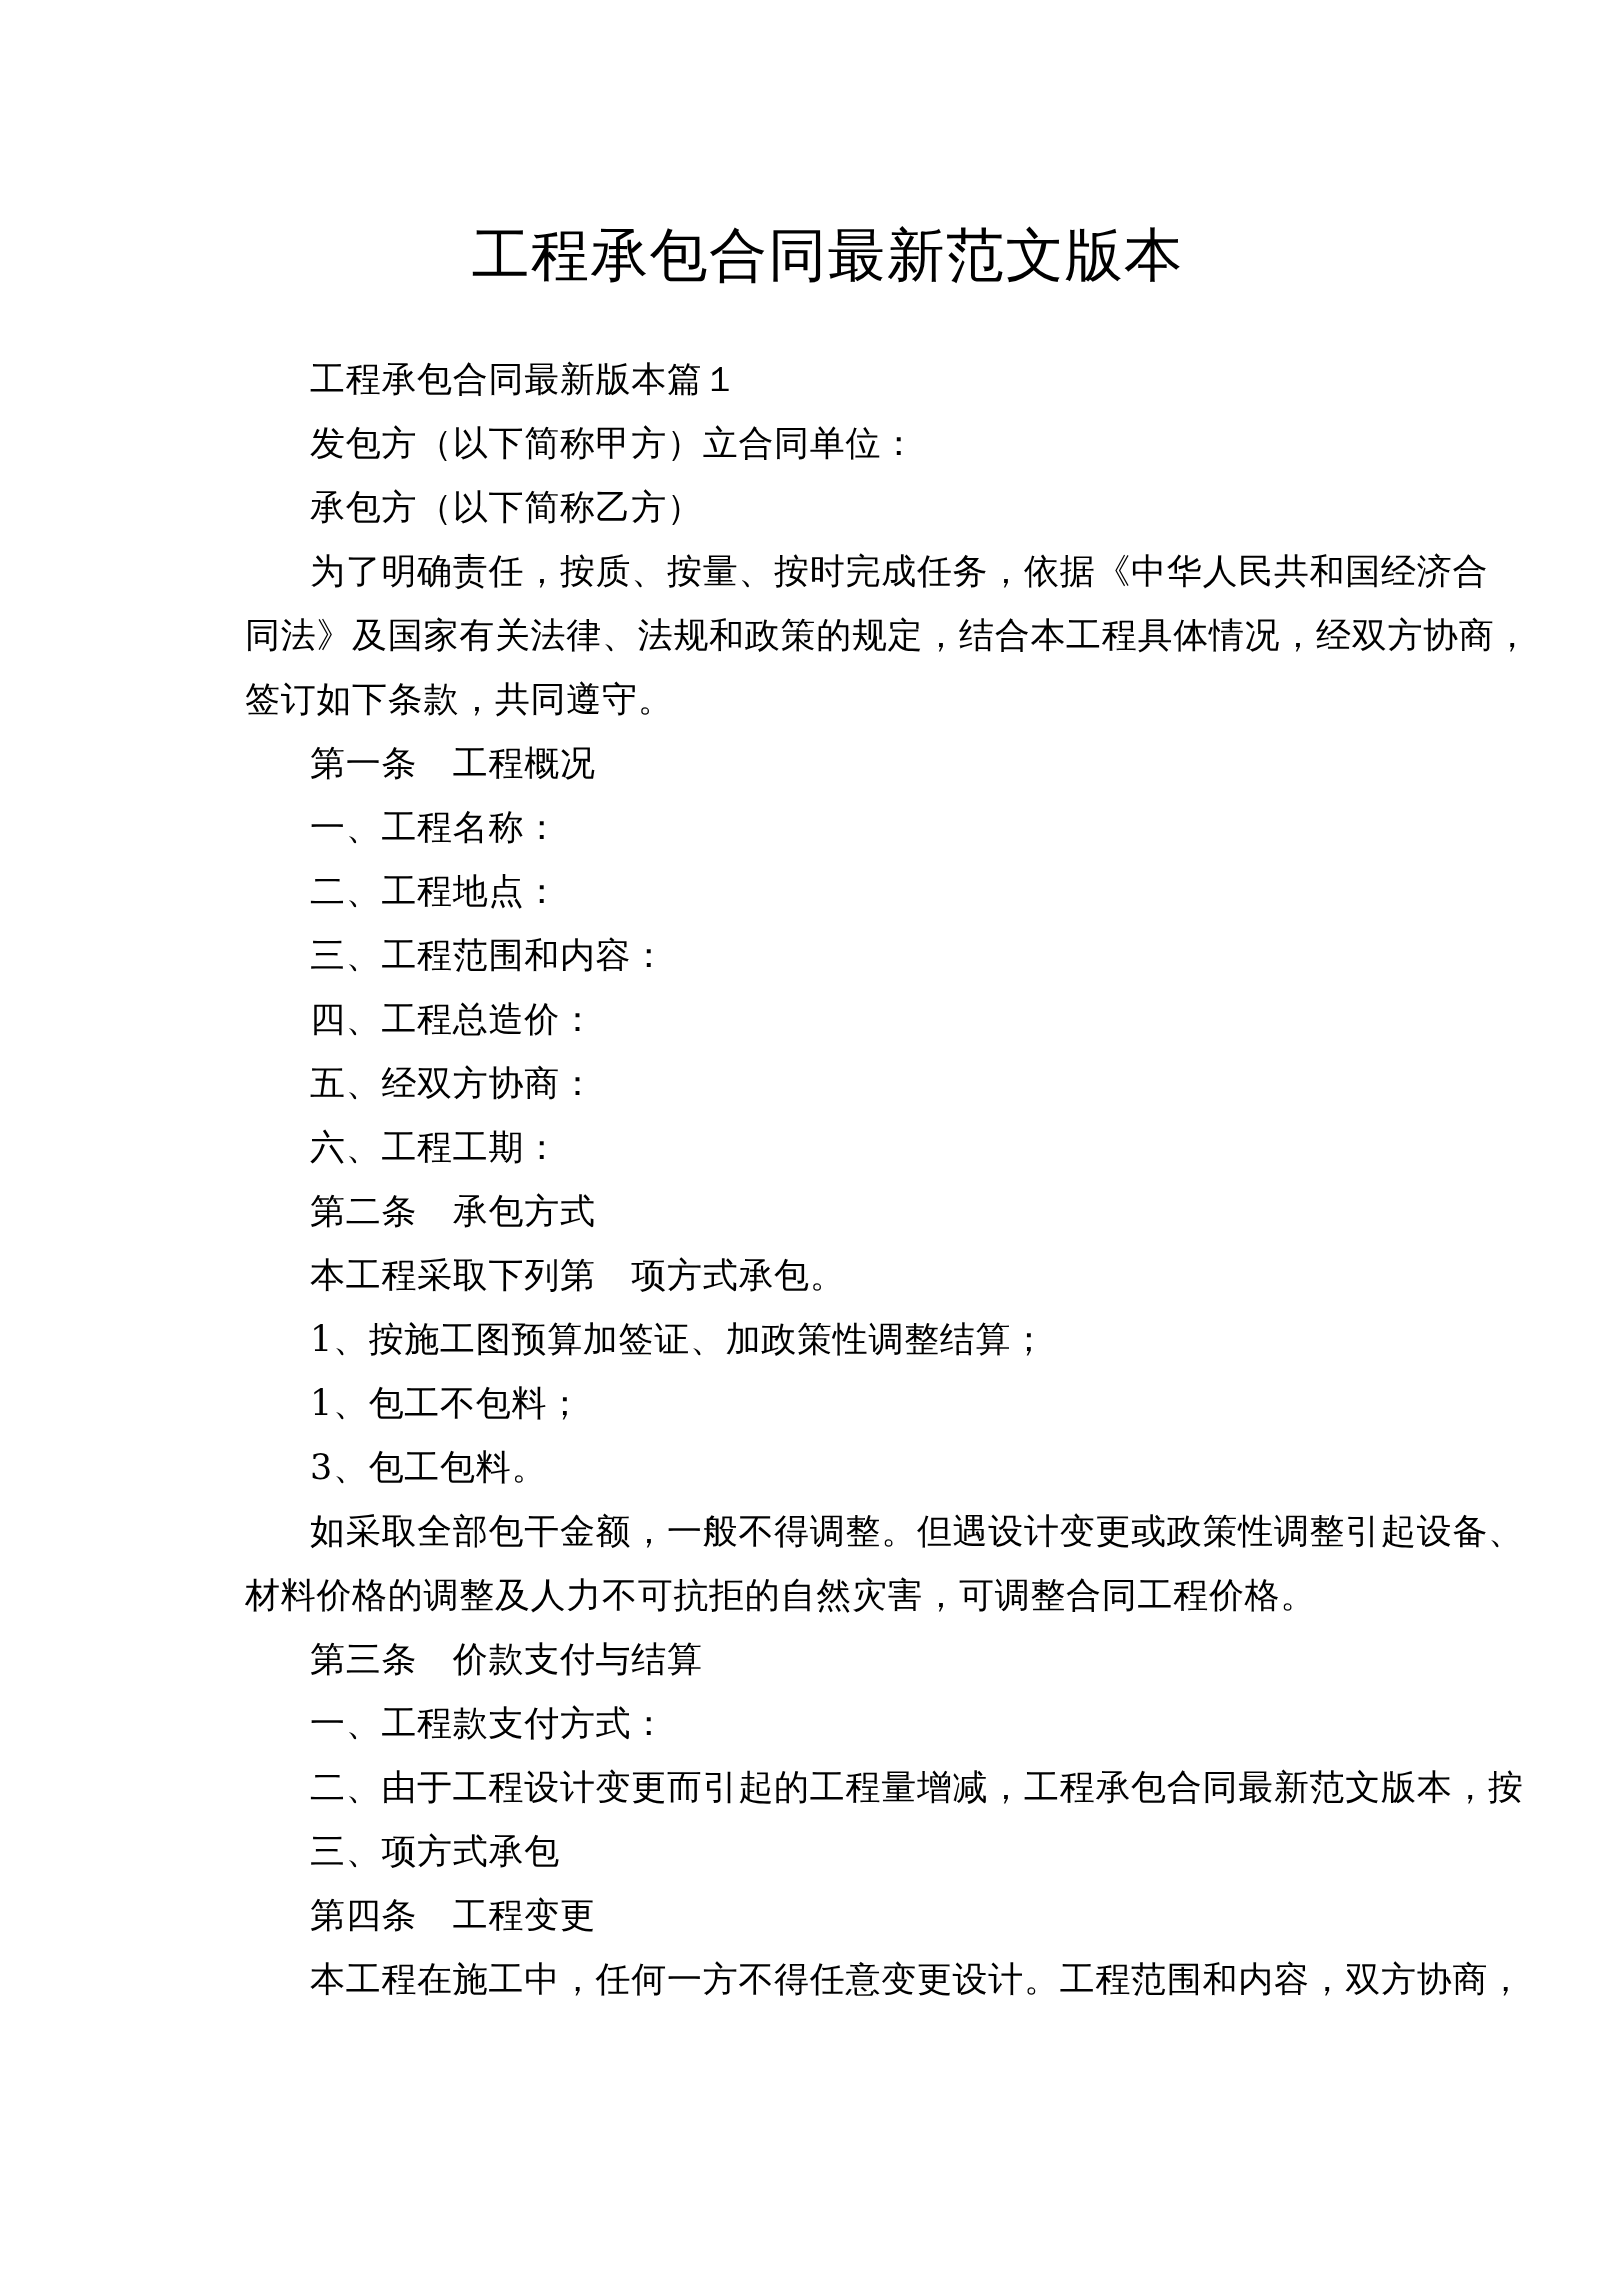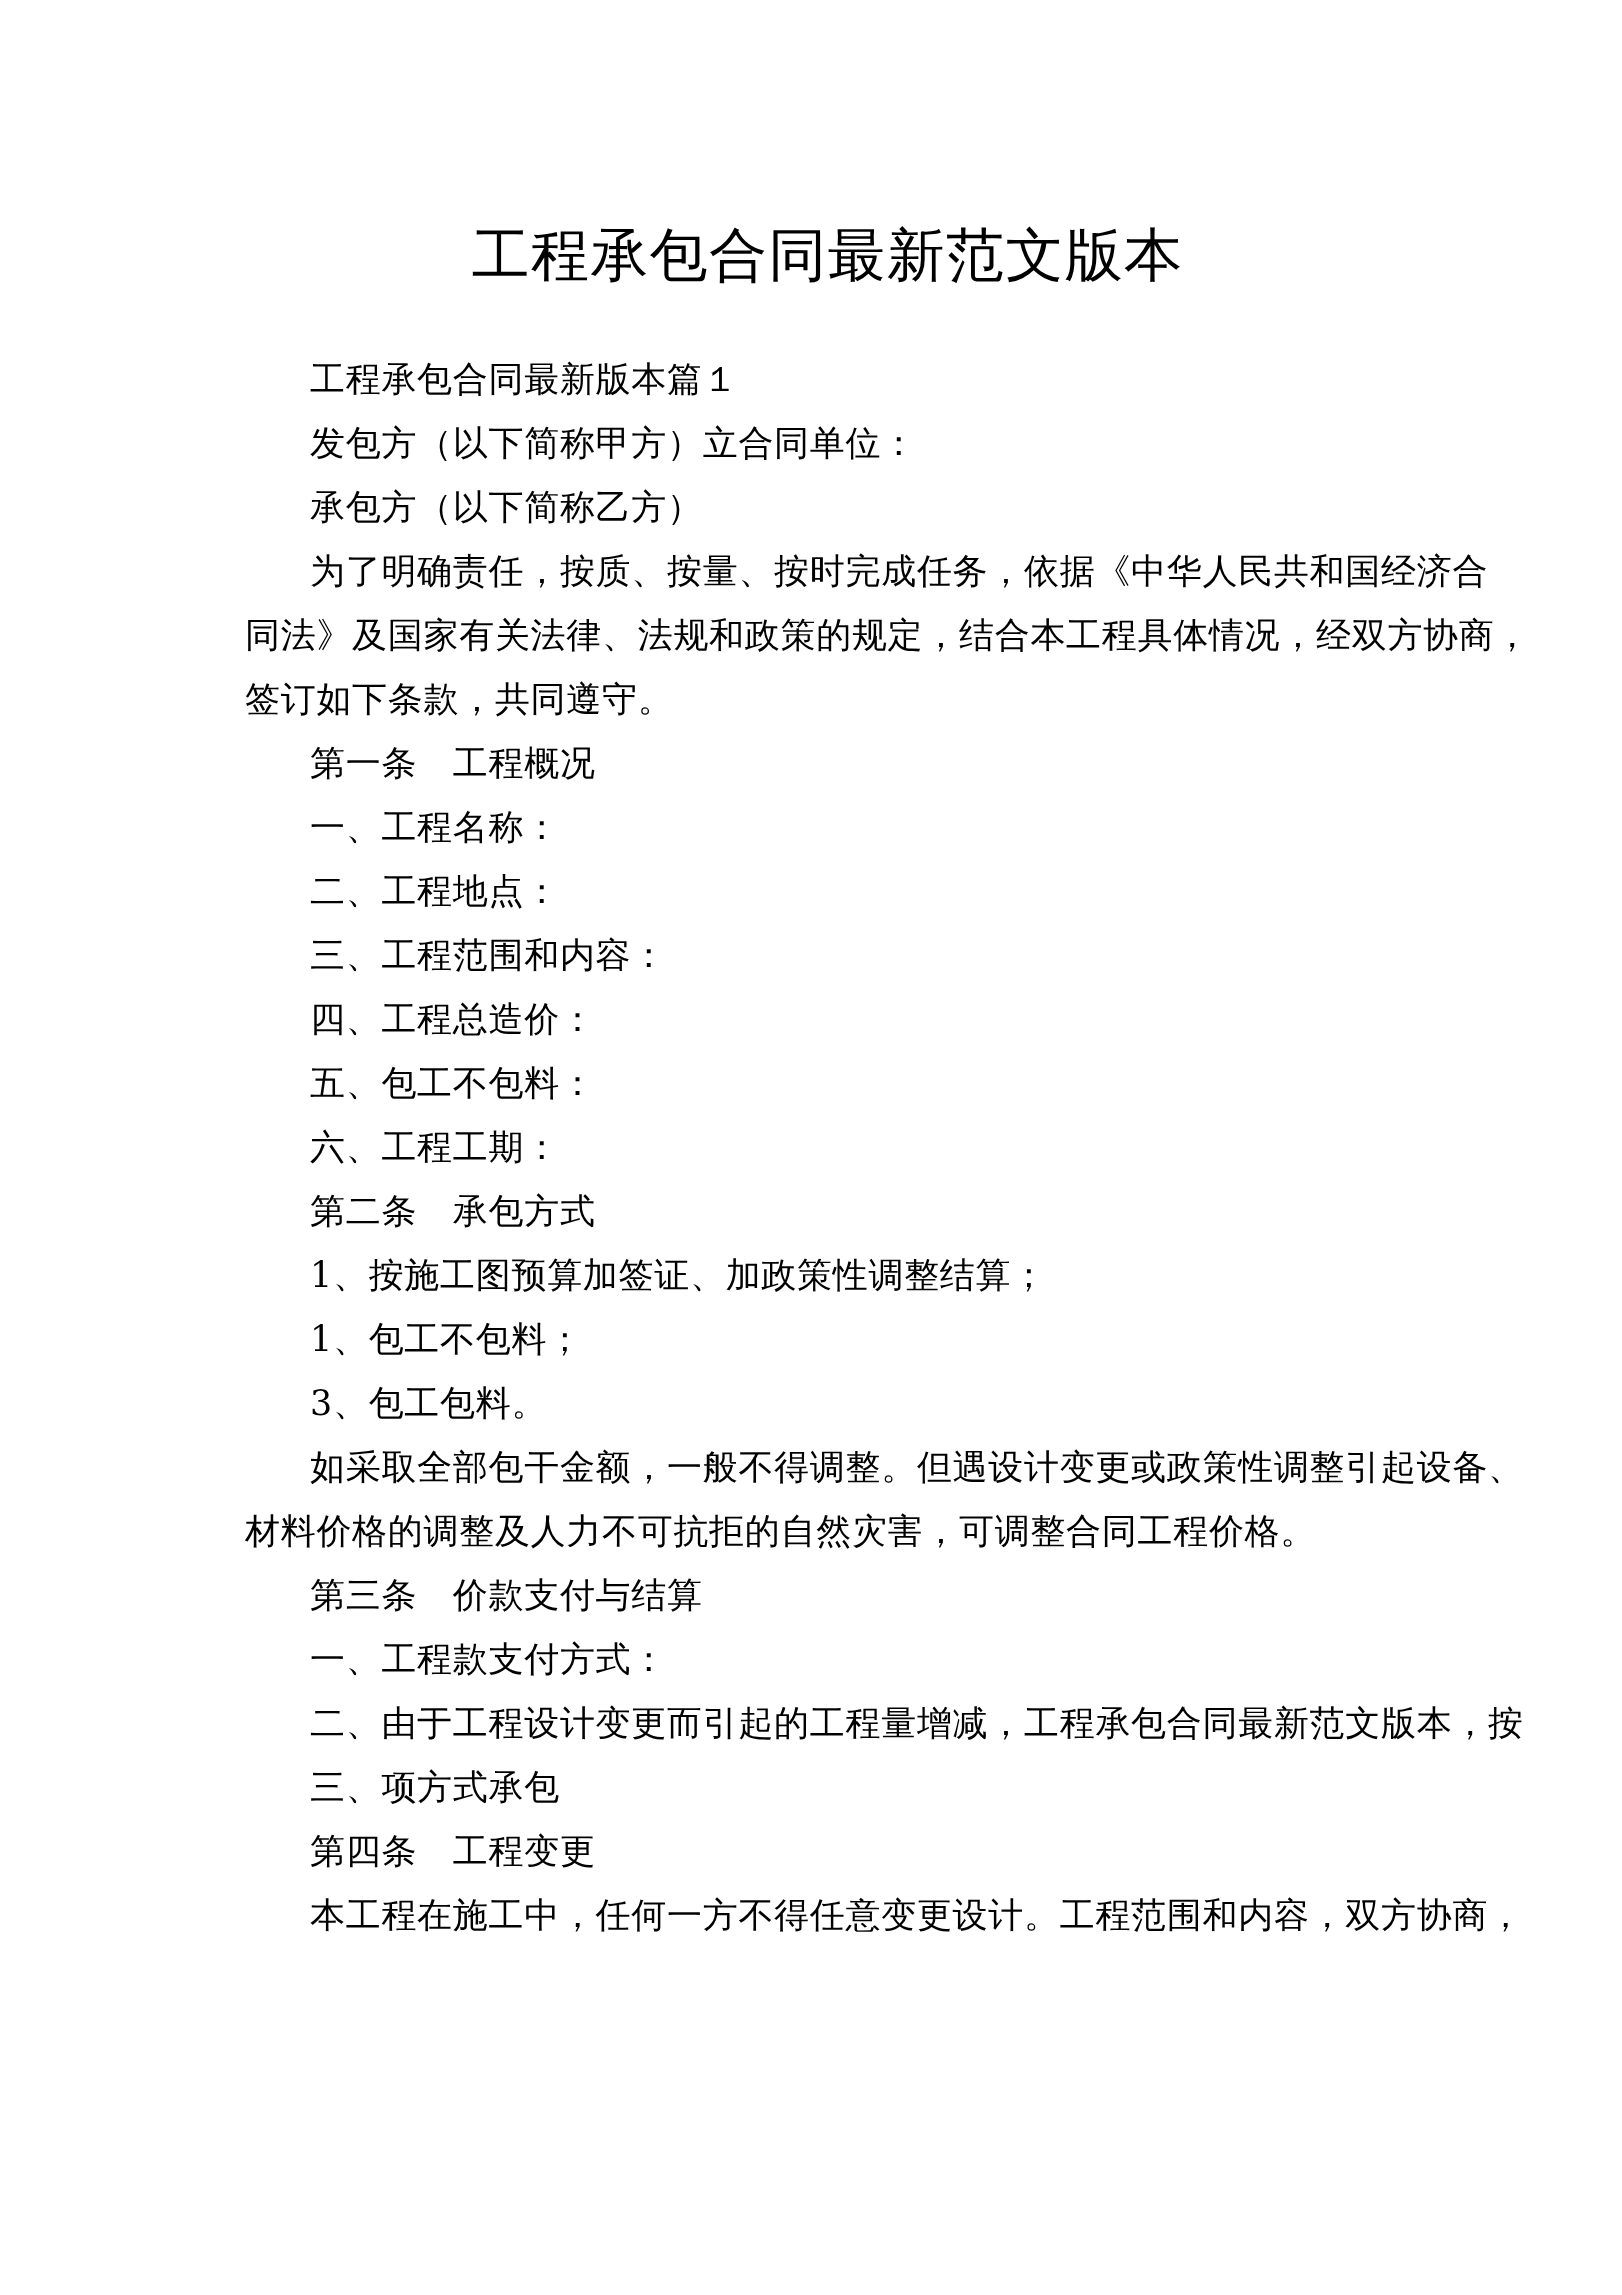--- a/index.html
+++ b/index.html
@@ -63,23 +63,24 @@
     <div class="line indent">发包方（以下简称甲方）立合同单位：</div>
     <div class="line indent">承包方（以下简称乙方）</div>
     <div class="line indent">为了明确责任，按质、按量、按时完成任务，依据《中华人民共和国经济合</div>
     <div class="line">同法》及国家有关法律、法规和政策的规定，结合本工程具体情况，经双方协商，</div>
     <div class="line">签订如下条款，共同遵守。</div>
     <div class="line indent">第一条　工程概况</div>
     <div class="line indent">一、工程名称：</div>
     <div class="line indent">二、工程地点：</div>
     <div class="line indent">三、工程范围和内容：</div>
     <div class="line indent">四、工程总造价：</div>
-    <div class="line indent">五、包工不包料：</div>
+    <div class="line indent">五、经双方协商：</div>
     <div class="line indent">六、工程工期：</div>
     <div class="line indent">第二条　承包方式</div>
+    <div class="line indent">本工程采取下列第　项方式承包。</div>
     <div class="line indent">1、按施工图预算加签证、加政策性调整结算；</div>
     <div class="line indent">1、包工不包料；</div>
     <div class="line indent">3、包工包料。</div>
     <div class="line indent">如采取全部包干金额，一般不得调整。但遇设计变更或政策性调整引起设备、</div>
     <div class="line">材料价格的调整及人力不可抗拒的自然灾害，可调整合同工程价格。</div>
     <div class="line indent">第三条　价款支付与结算</div>
     <div class="line indent">一、工程款支付方式：</div>
     <div class="line indent">二、由于工程设计变更而引起的工程量增减，工程承包合同最新范文版本，按</div>
     <div class="line indent">三、项方式承包</div>
     <div class="line indent">第四条　工程变更</div>

